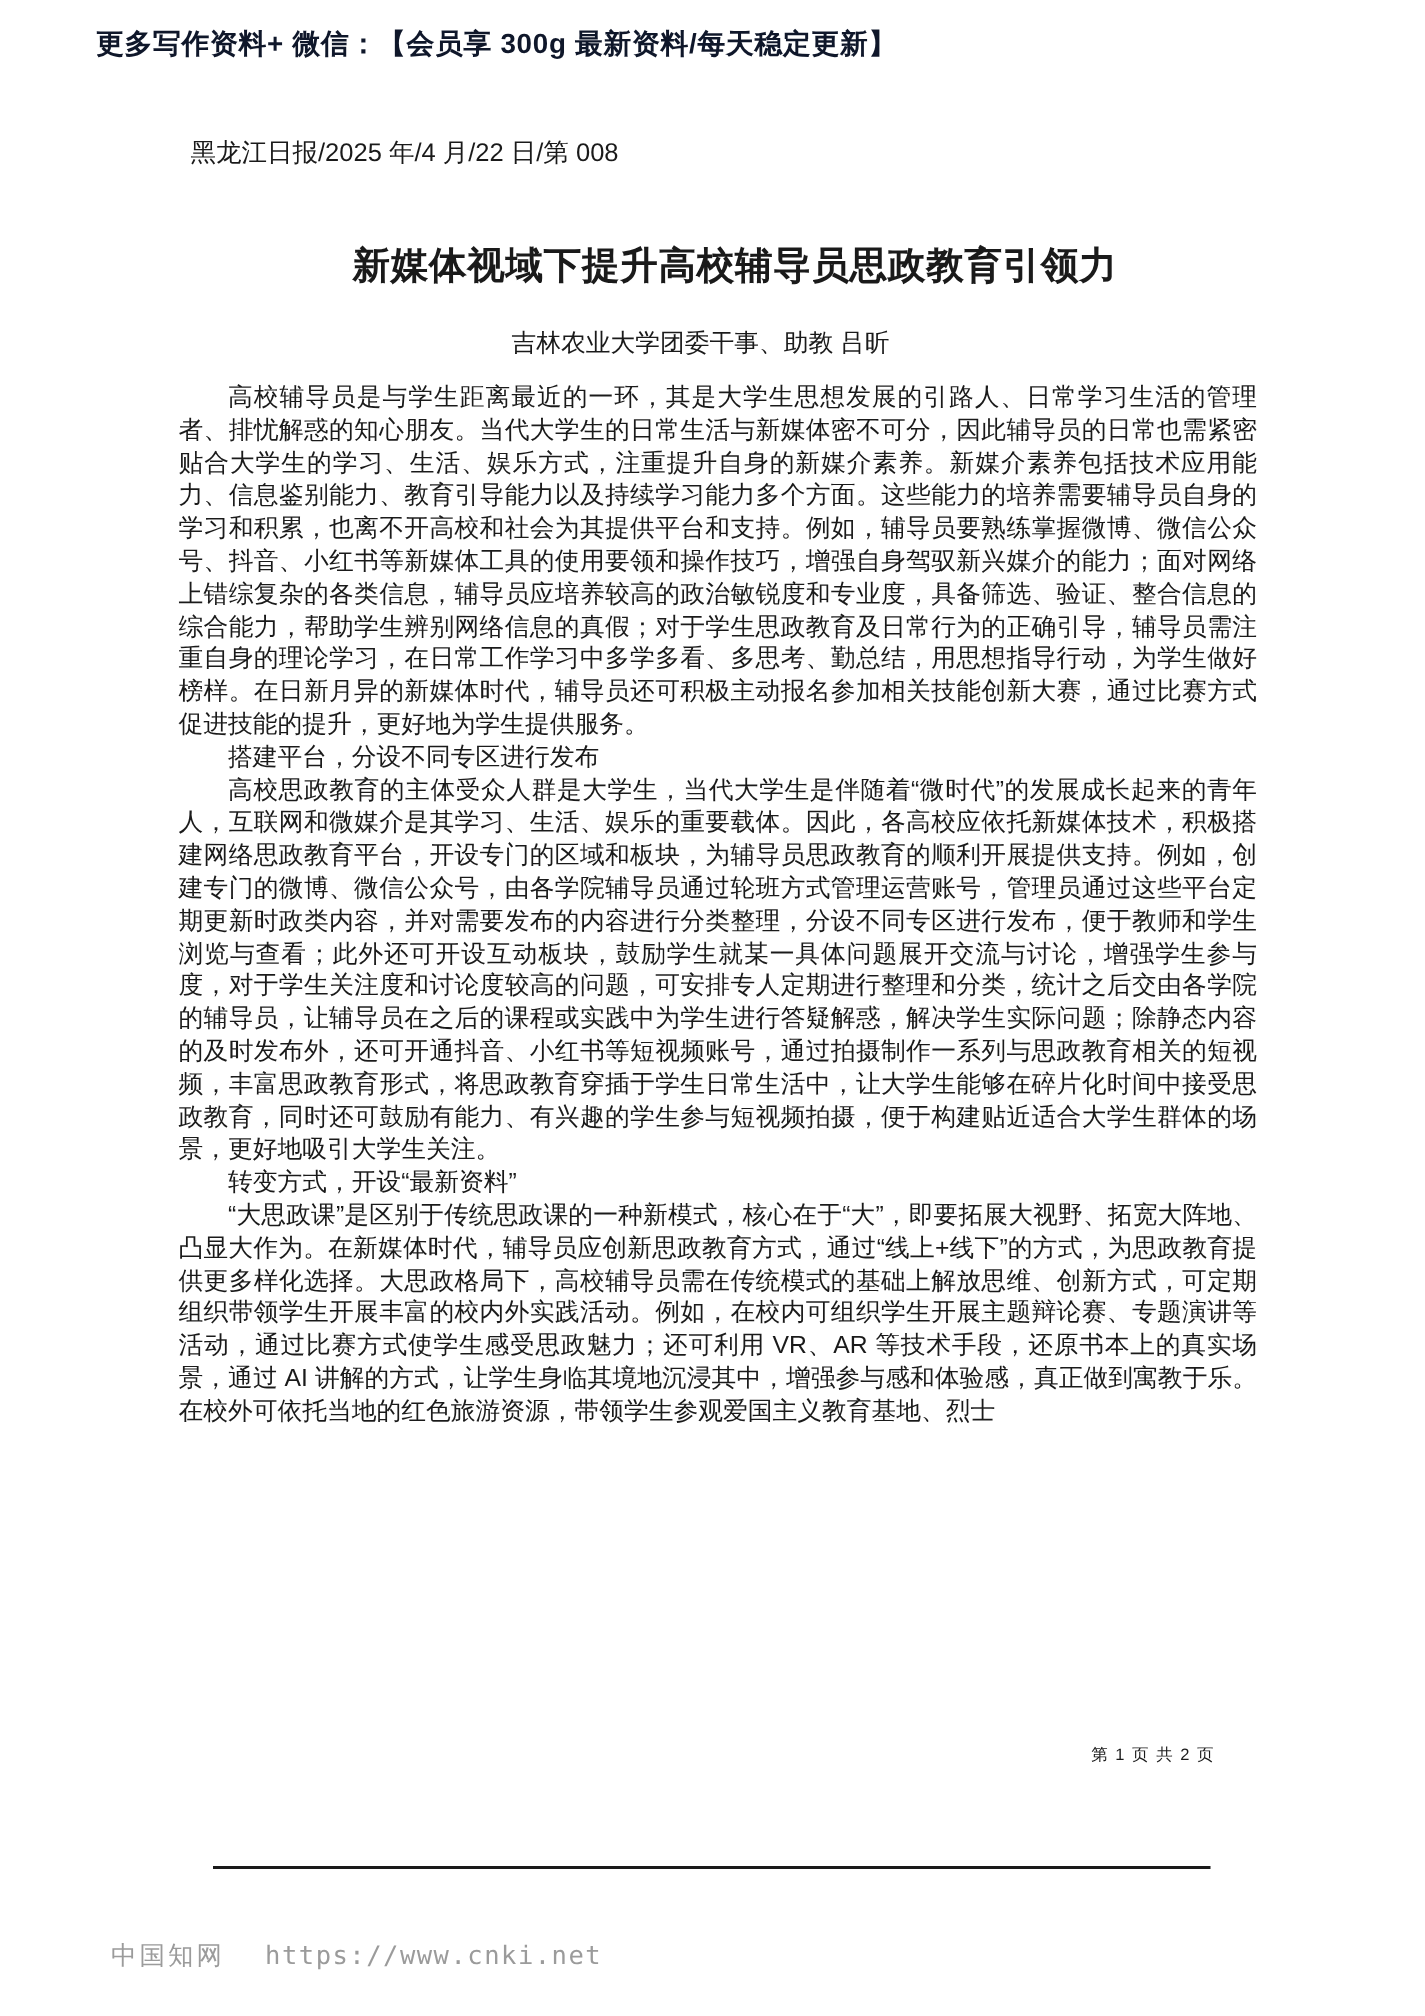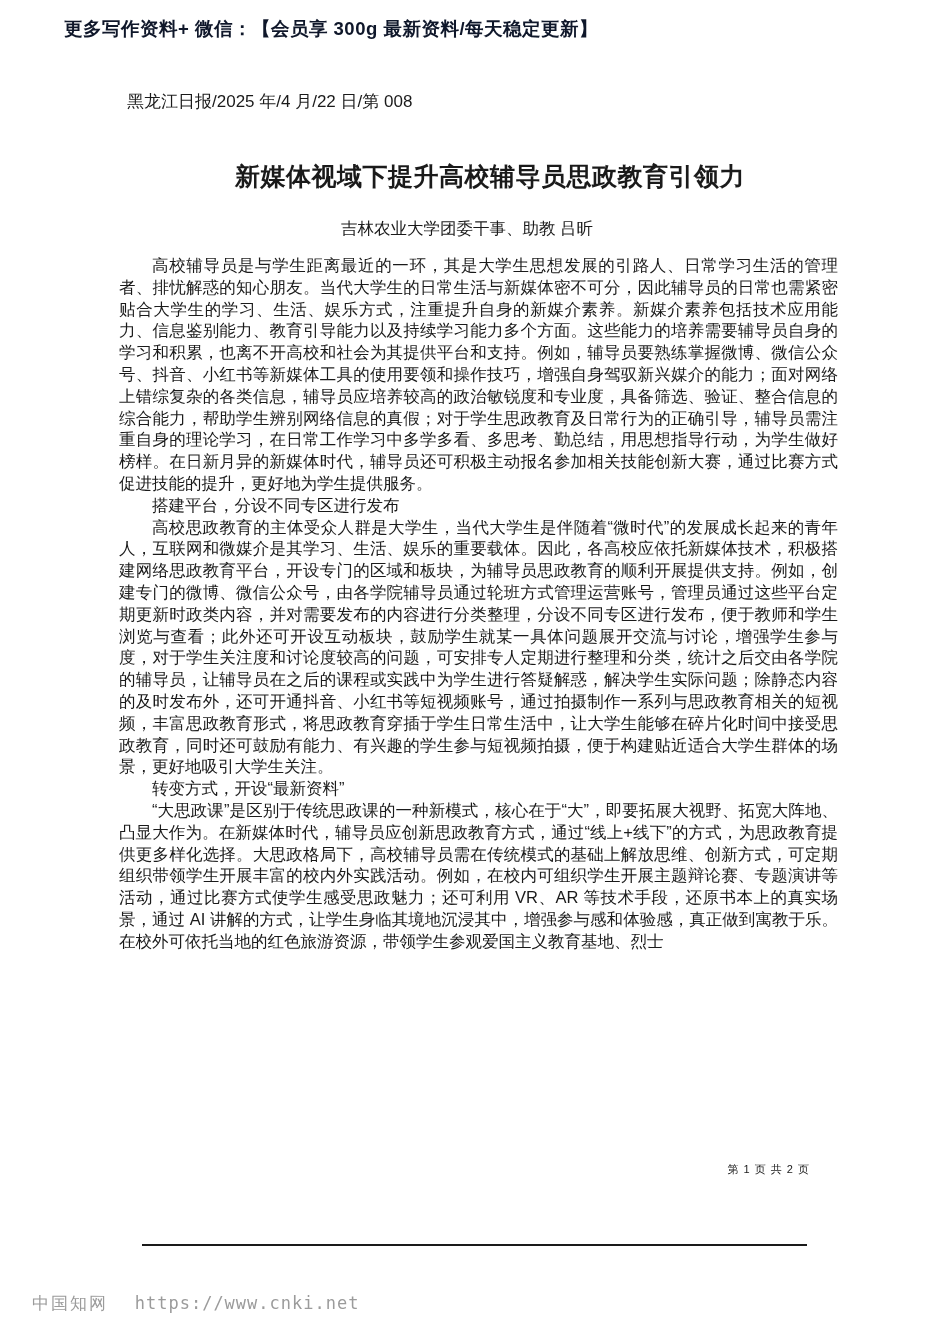--- a/index.html
+++ b/index.html
@@ -102,16 +102,16 @@
     <p class="heading">搭建平台，分设不同专区进行发布</p>
     <p class="para">高校思政教育的主体受众人群是大学生，当代大学生是伴随着“微时代”的发展成长起来的青年人，互联网和微媒介是其学习、生活、娱乐的重要载体。因此，各高校应依托新媒体技术，积极搭建网络思政教育平台，开设专门的区域和板块，为辅导员思政教育的顺利开展提供支持。例如，创建专门的微博、微信公众号，由各学院辅导员通过轮班方式管理运营账号，管理员通过这些平台定期更新时政类内容，并对需要发布的内容进行分类整理，分设不同专区进行发布，便于教师和学生浏览与查看；此外还可开设互动板块，鼓励学生就某一具体问题展开交流与讨论，增强学生参与度，对于学生关注度和讨论度较高的问题，可安排专人定期进行整理和分类，统计之后交由各学院的辅导员，让辅导员在之后的课程或实践中为学生进行答疑解惑，解决学生实际问题；除静态内容的及时发布外，还可开通抖音、小红书等短视频账号，通过拍摄制作一系列与思政教育相关的短视频，丰富思政教育形式，将思政教育穿插于学生日常生活中，让大学生能够在碎片化时间中接受思政教育，同时还可鼓励有能力、有兴趣的学生参与短视频拍摄，便于构建贴近适合大学生群体的场景，更好地吸引大学生关注。</p>
     <p class="heading">转变方式，开设“最新资料”</p>
     <p class="para">“大思政课”是区别于传统思政课的一种新模式，核心在于“大”，即要拓展大视野、拓宽大阵地、凸显大作为。在新媒体时代，辅导员应创新思政教育方式，通过“线上+线下”的方式，为思政教育提供更多样化选择。大思政格局下，高校辅导员需在传统模式的基础上解放思维、创新方式，可定期组织带领学生开展丰富的校内外实践活动。例如，在校内可组织学生开展主题辩论赛、专题演讲等活动，通过比赛方式使学生感受思政魅力；还可利用 VR、AR 等技术手段，还原书本上的真实场景，通过 AI 讲解的方式，让学生身临其境地沉浸其中，增强参与感和体验感，真正做到寓教于乐。在校外可依托当地的红色旅游资源，带领学生参观爱国主义教育基地、烈士</p>
   </div>
 
 <div class="page-num">第 1 页 共 2 页</div>
 
 <div class="footer-rule"></div>
 
-<div class="footer" style="color: rgb(155, 155, 155);">
+<div class="footer" style="color: rgb(155, 155, 155); margin-left: 42px;">
   <span class="brand">中国知网</span>
   <span class="url">https://www.cnki.net</span>
 </div>
 
 </body></html>

